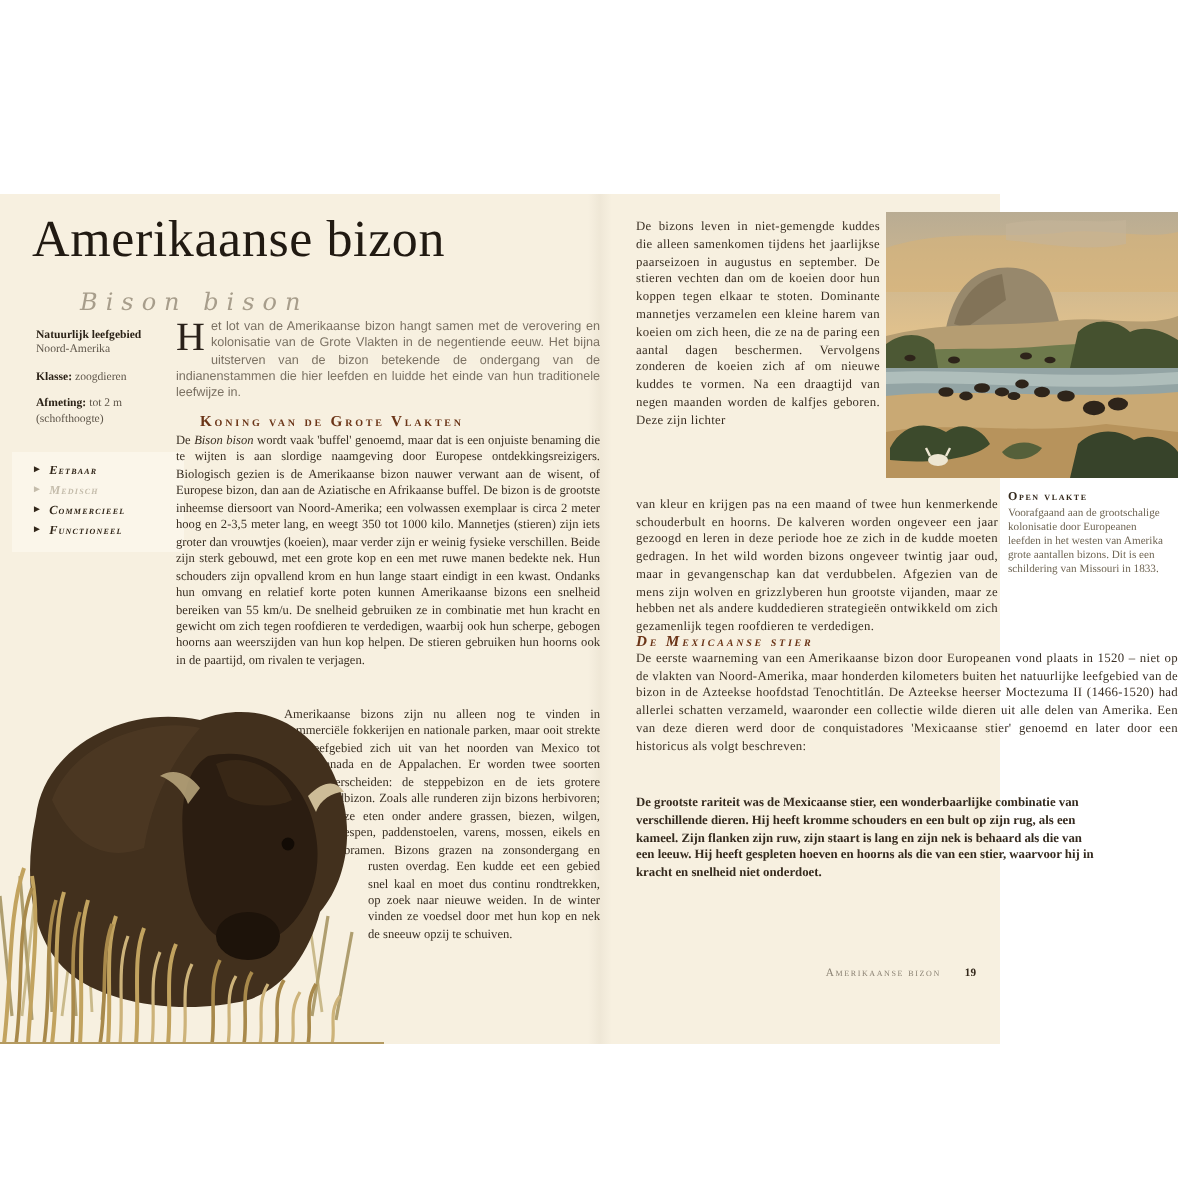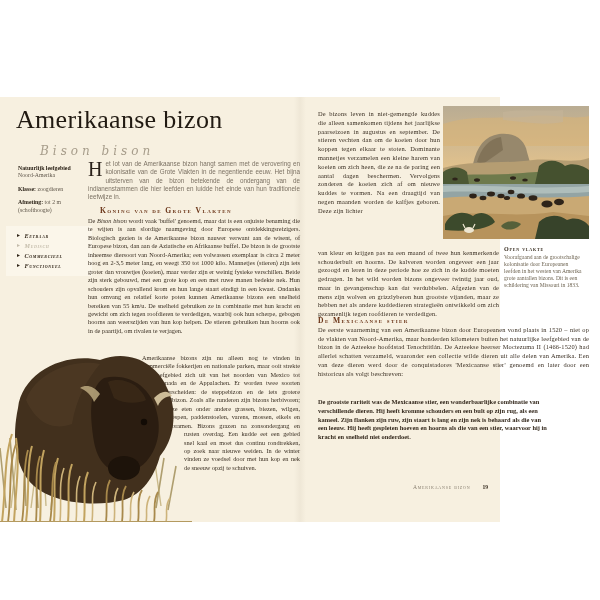--- a/index.html
+++ b/index.html
@@ -41,21 +41,21 @@
 
   
   .rp1{position:absolute;left:318px;top:13px;width:122px;font-size:6.4px;line-height:8.8px;
        letter-spacing:.15px;color:#3a2f23;text-align:justify;}
   .rp1b{position:absolute;left:318px;top:152px;width:181px;font-size:6.4px;line-height:8.7px;
         letter-spacing:.15px;color:#3a2f23;text-align:justify;}
   .painting{position:absolute;left:443px;top:9px;}
   .caption{position:absolute;left:504px;top:149px;width:82px;}
   .cap-title{font-variant:small-caps;font-weight:bold;font-size:6px;letter-spacing:.8px;color:#33281b;}
   .cap-text{font-size:5.6px;line-height:7px;color:#6f6553;margin-top:2px;}
-  .shead-right{position:absolute;left:318px;top:219px;}
+  .shead-right{position:absolute;left:318px;top:219px;font-style:italic;}
   .rp2{position:absolute;left:318px;top:229px;width:271px;font-size:6.4px;line-height:8.7px;
        letter-spacing:.15px;color:#3a2f23;text-align:justify;}
   .quote{position:absolute;left:318px;top:301px;width:232px;font-size:6.4px;line-height:8.8px;
          font-weight:bold;color:#352a1e;}
   .footer{position:absolute;right:12px;top:387px;font-size:5.6px;color:#8a8172;
           font-variant:small-caps;letter-spacing:.8px;}
   .footer .pn{font-weight:bold;color:#33281b;margin-left:12px;letter-spacing:0;}
 </style>
 </head>
 <body>

